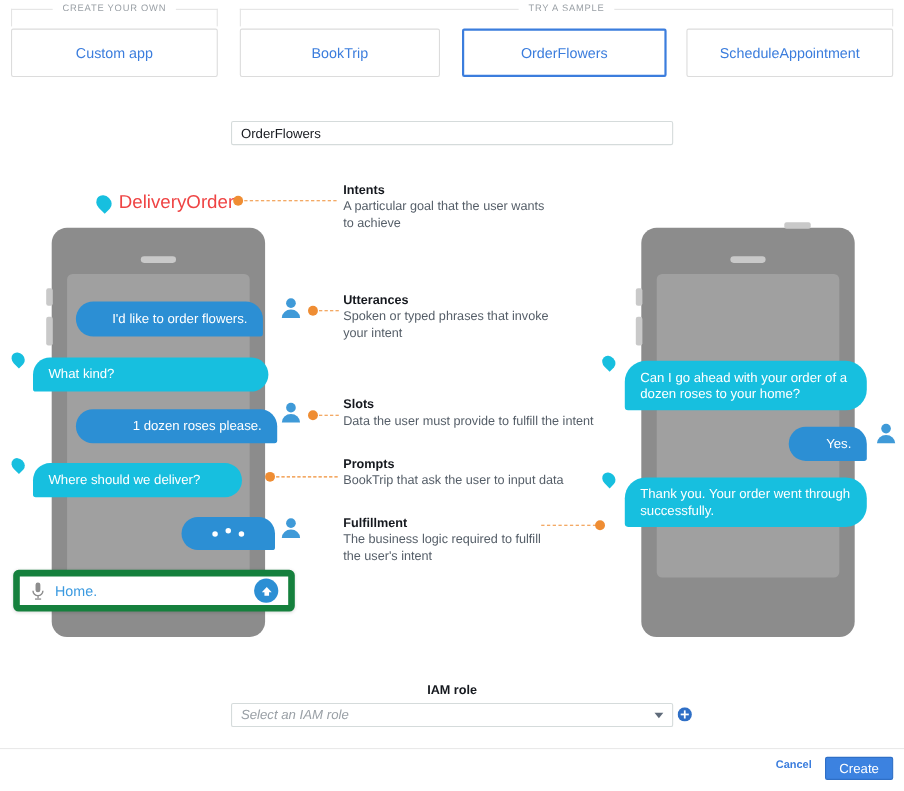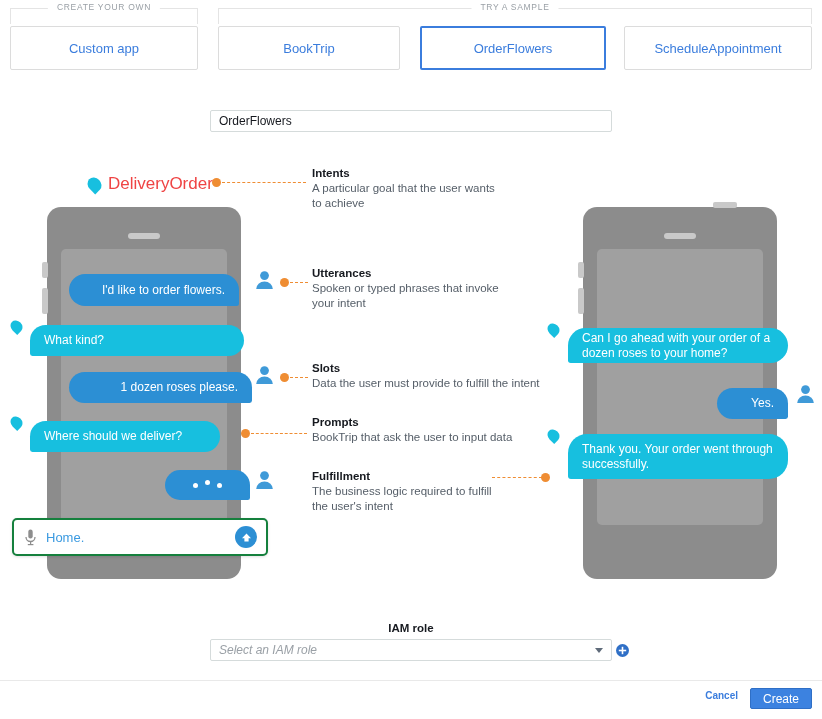--- a/index.html
+++ b/index.html
@@ -213,21 +213,21 @@
   }
 
   
   #chat-input-bar {
     position: absolute;
     left: 12px;
     top: 368px;
     width: 256px;
     height: 38px;
     background: #ffffff;
-    border: 2px solid #15803d;
+    border: 6px solid #15803d;
     border-radius: 5px;
     box-shadow: 0 1px 3px rgba(0,0,0,0.12);
     box-sizing: border-box;
     display: flex;
     align-items: center;
   }
   #chat-input-value {
     color: #3b9ae0;
     font-size: 13px;
     margin-left: 10px;
@@ -387,21 +387,21 @@
 
   <div class="phone" style="left:583px; top:57px; width:194px; height:372px;">
     <div class="phone-speaker" style="left:81px; top:26px; width:32px;"></div>
     <div class="phone-screen" style="left:14px; top:42px; width:166px; height:276px;"></div>
   </div>
   <div class="phone-side-btn" style="left:713px; top:52px; width:24px; height:6px;"></div>
   <div class="phone-side-btn" style="left:578px; top:112px; width:6px; height:16px;"></div>
   <div class="phone-side-btn" style="left:578px; top:138px; width:6px; height:26px;"></div>
 
   <div class="tail" style="left:548px; top:173px;"></div>
-  <div class="bub bot" style="left:568px; top:178px; width:220px; height:35px;">
+  <div class="bub bot" style="left:568px; top:178px; width:220px; height:45px;">
     <span>Can I go ahead with your order of
 a dozen roses to your home?</span>
   </div>
 
   <div class="bub user" style="left:717px; top:238px; width:71px; height:31px;text-align:right;">
     <span>Yes.</span>
   </div>
 
   <div class="tail" style="left:548px; top:279px;"></div>
   <div class="bub bot" style="left:568px; top:284px; width:220px; height:45px;">

